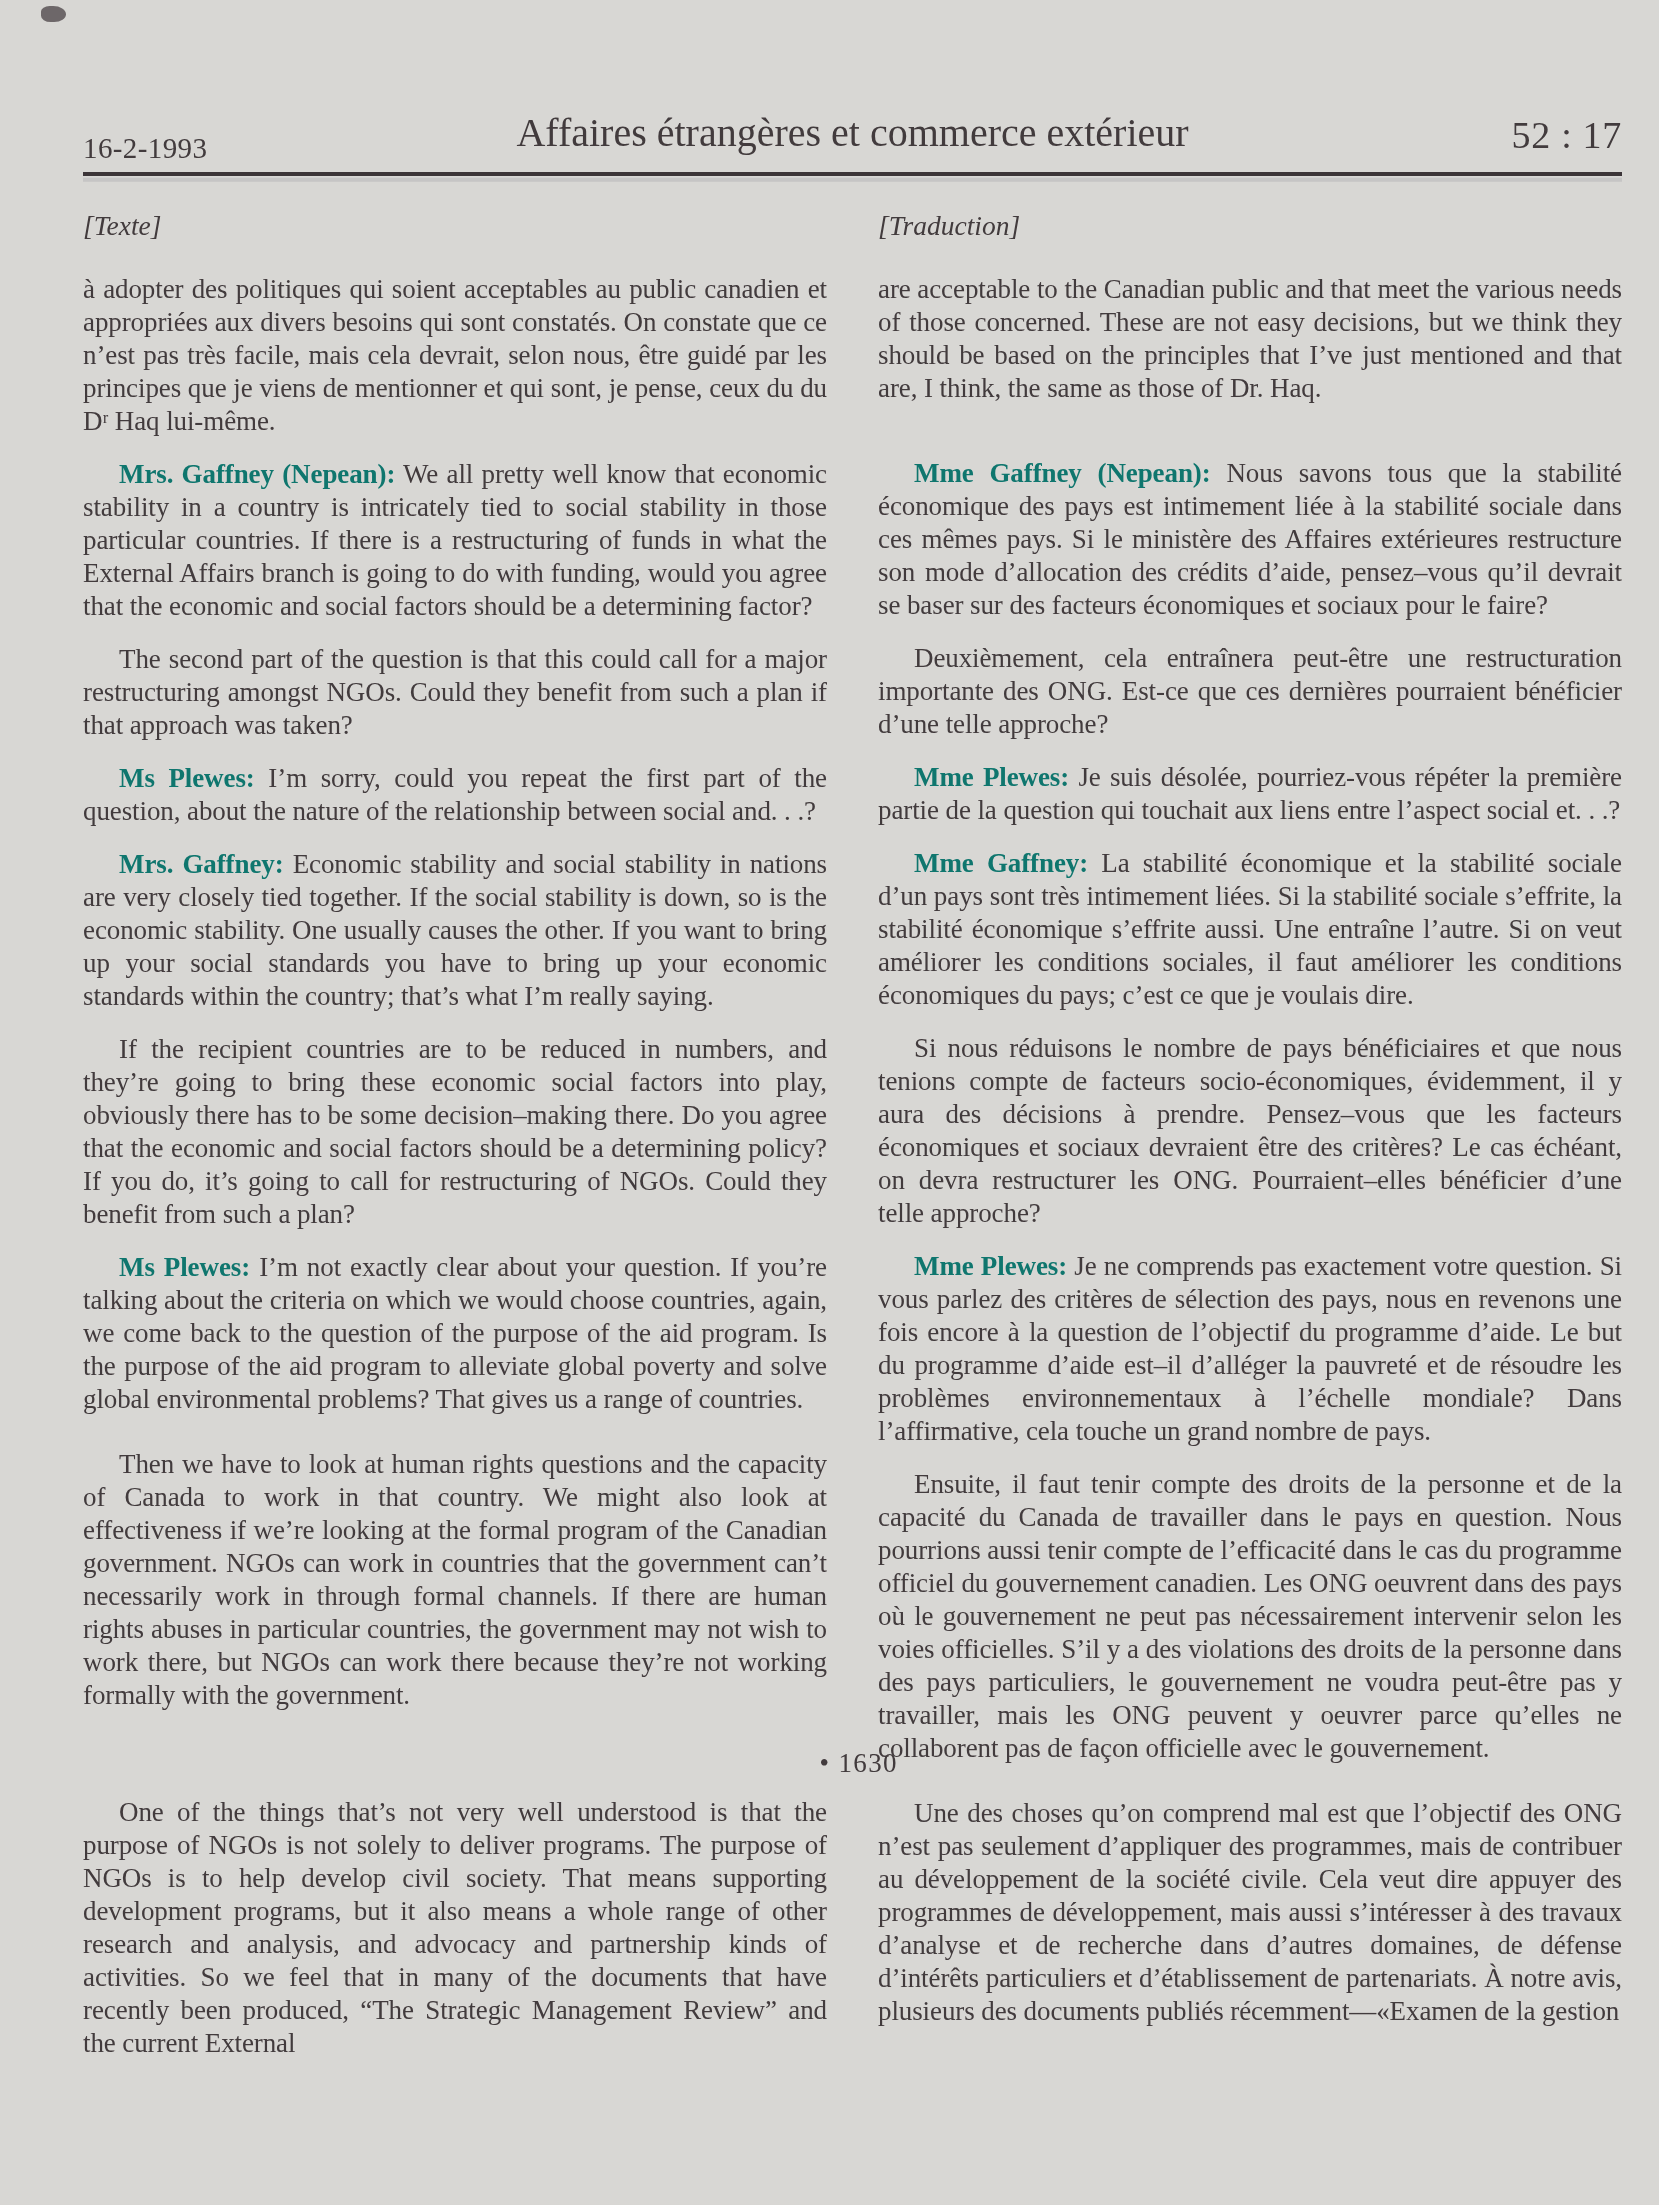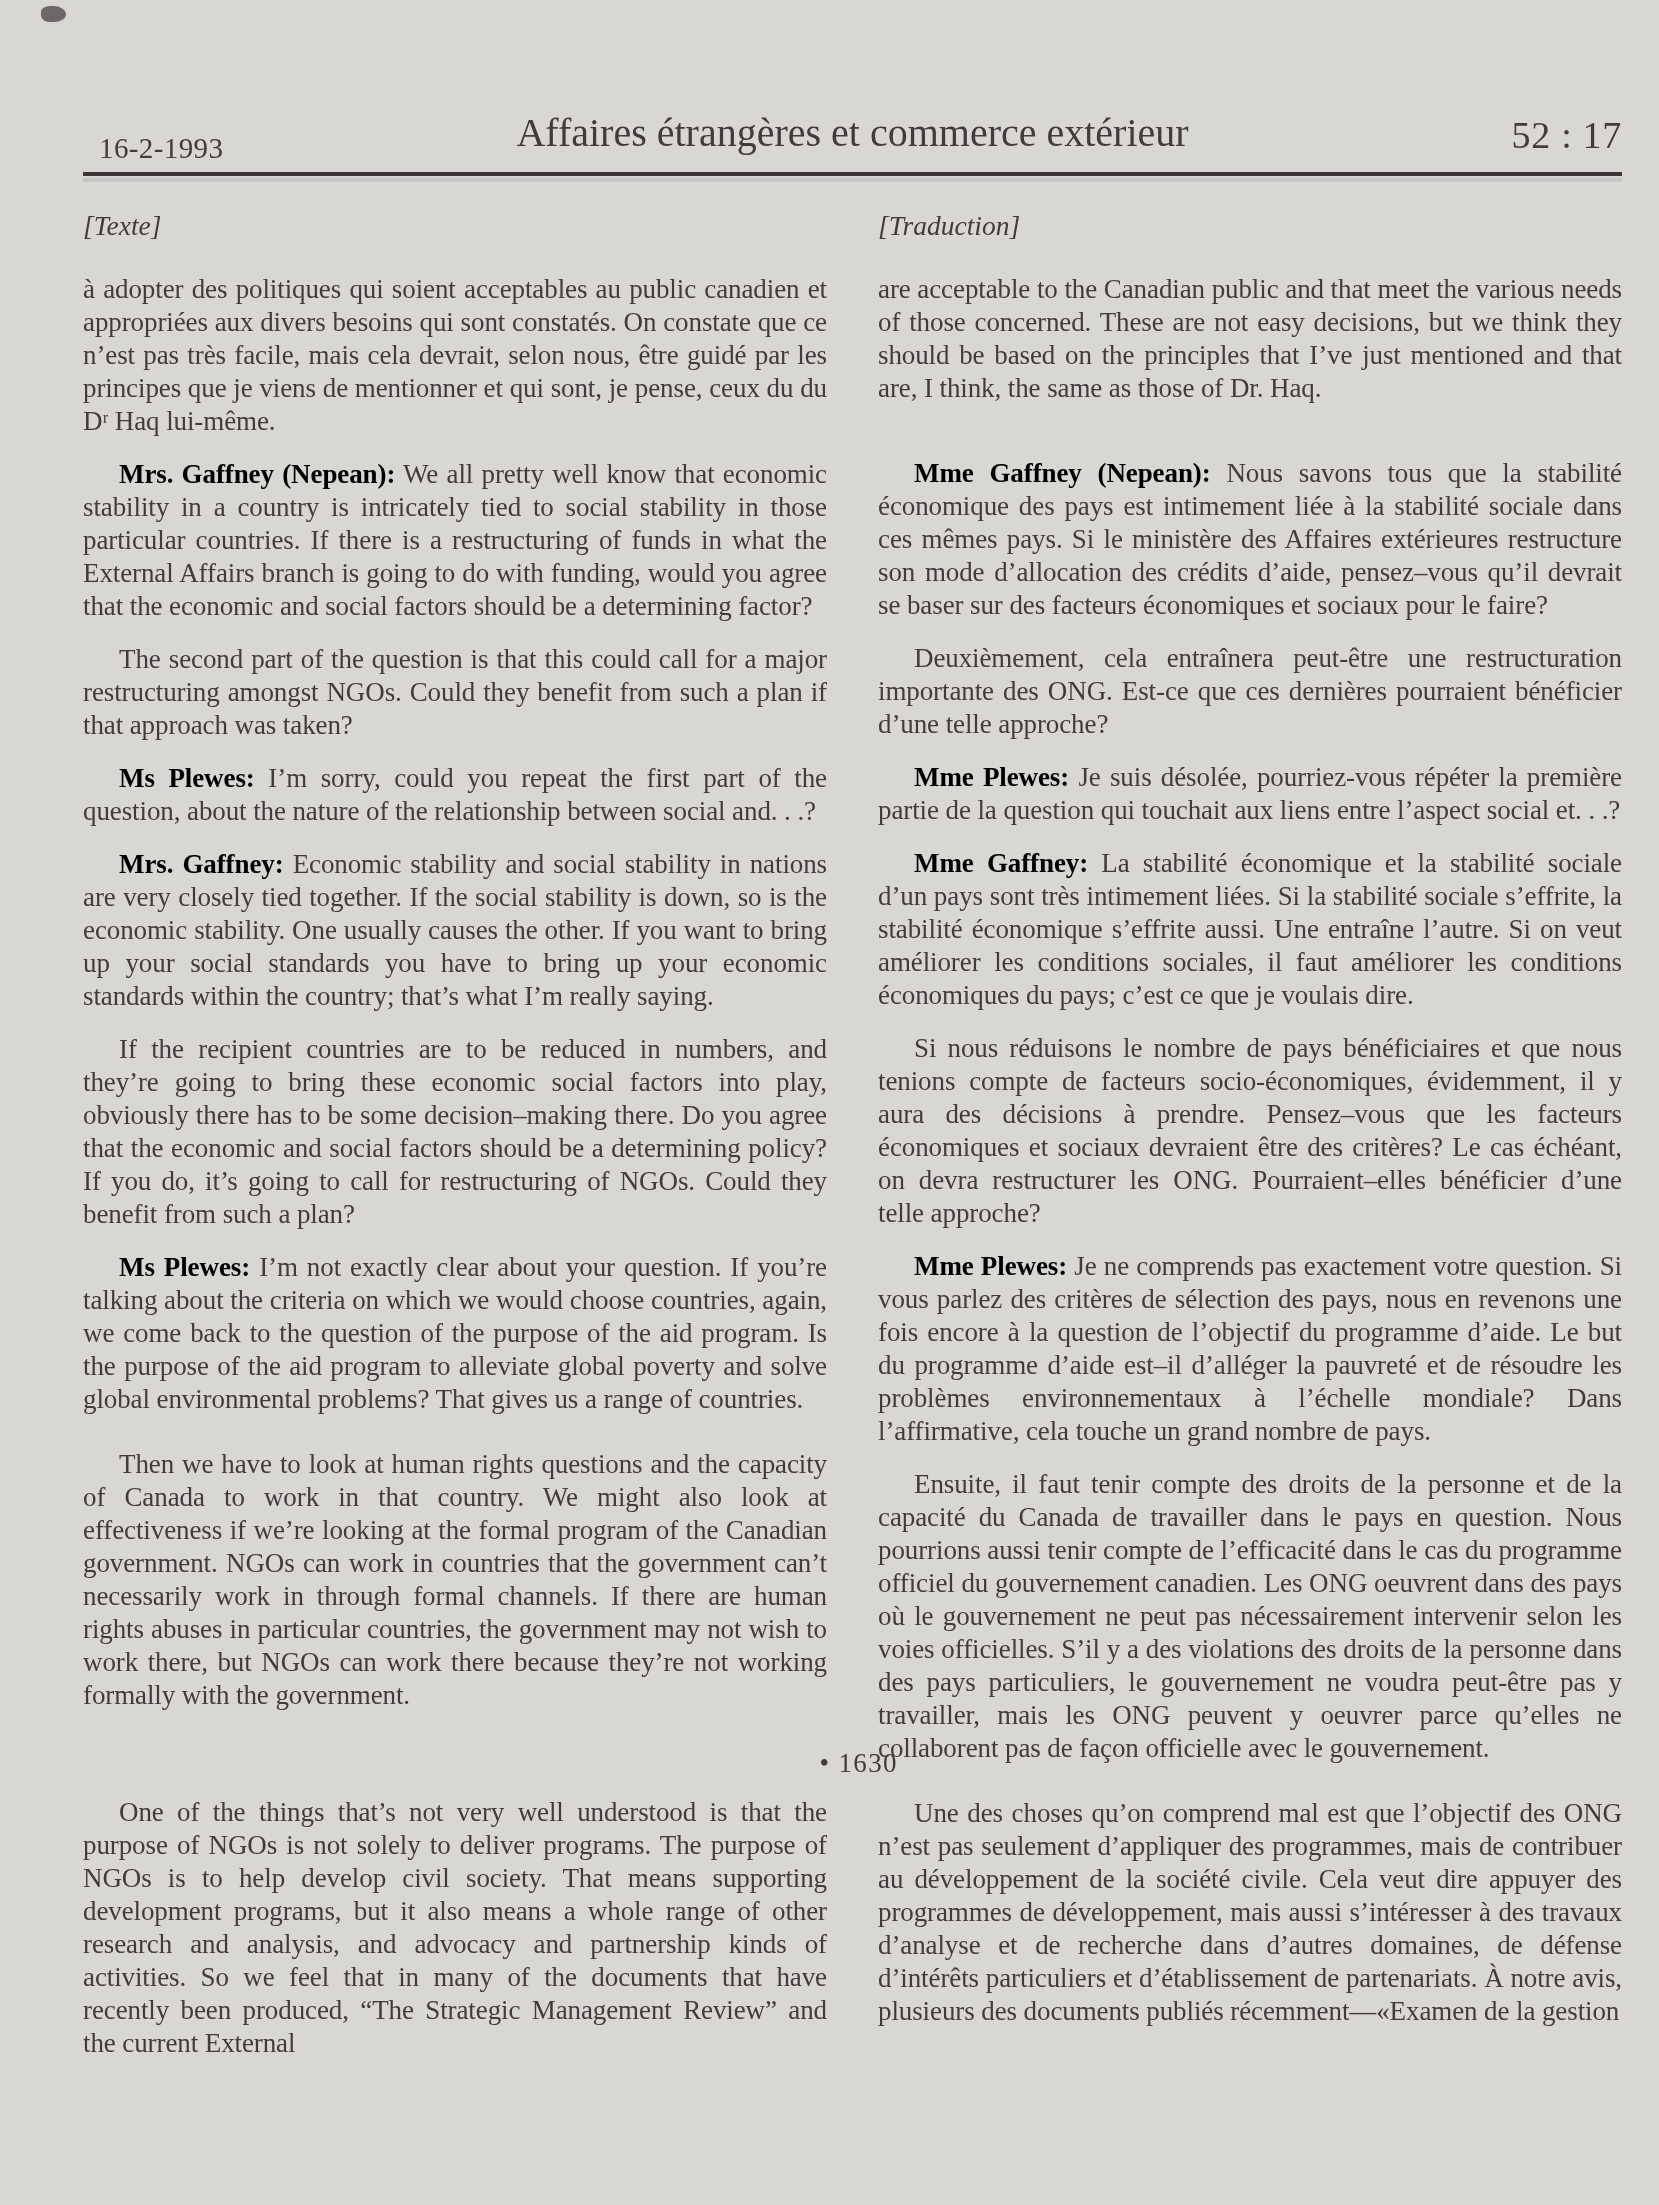--- a/index.html
+++ b/index.html
@@ -30,21 +30,20 @@
     position: relative;
     margin-top: 110px;
     height: 46px;
   }
   .header .date {
     position: absolute;
     left: 0;
     bottom: -8.7px;
     font-size: 29px;
     letter-spacing: 0.4px;
-    margin-left: 16px;
   }
   .header .title {
     position: absolute;
     left: 50%;
     transform: translateX(-50%);
     bottom: 0;
     font-size: 40px;
     white-space: nowrap;
   }
   .header .pageref {
@@ -85,21 +84,21 @@
     letter-spacing: -0.1px;
   }
   .col p {
     margin: 20px 0 0 0;
     text-indent: 36px;
   }
   .col p:first-child { margin-top: 2px; }
   .col p.cont { text-indent: 0; }
   .col p.gap-md { margin-top: 32px; }
   .col p.gap-lg { margin-top: 52px; }
-  .speaker { font-weight: bold; color: #000000; }
+  .speaker { font-weight: bold; color: #0f766e; }
   
   .time-marker {
     margin: 35px 10px 16px 0;
     text-align: right;
     font-size: 27px;
     position: relative;
     right: -81px;
     letter-spacing: 1.4px;
   }
   

